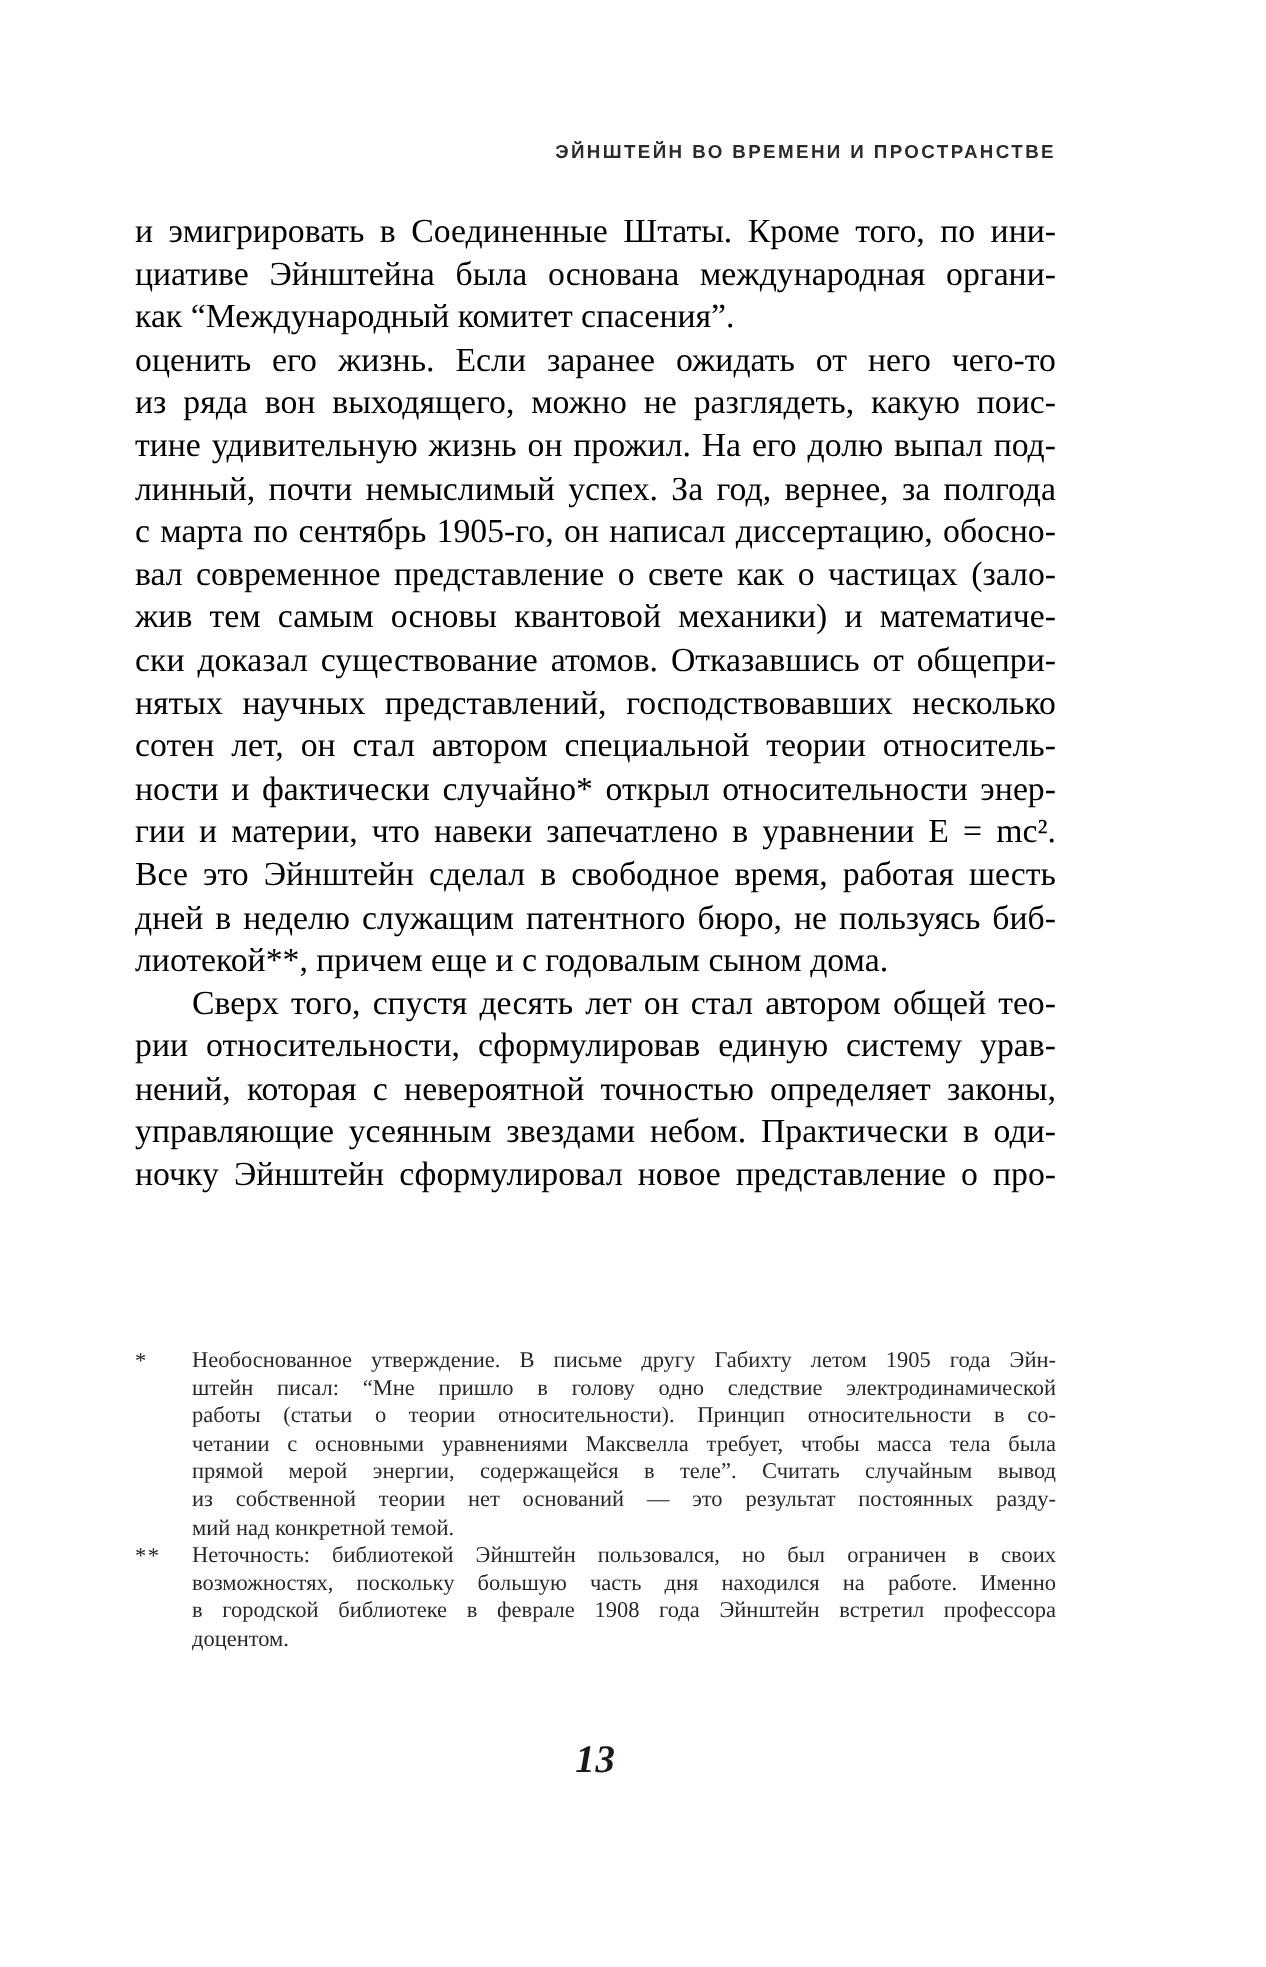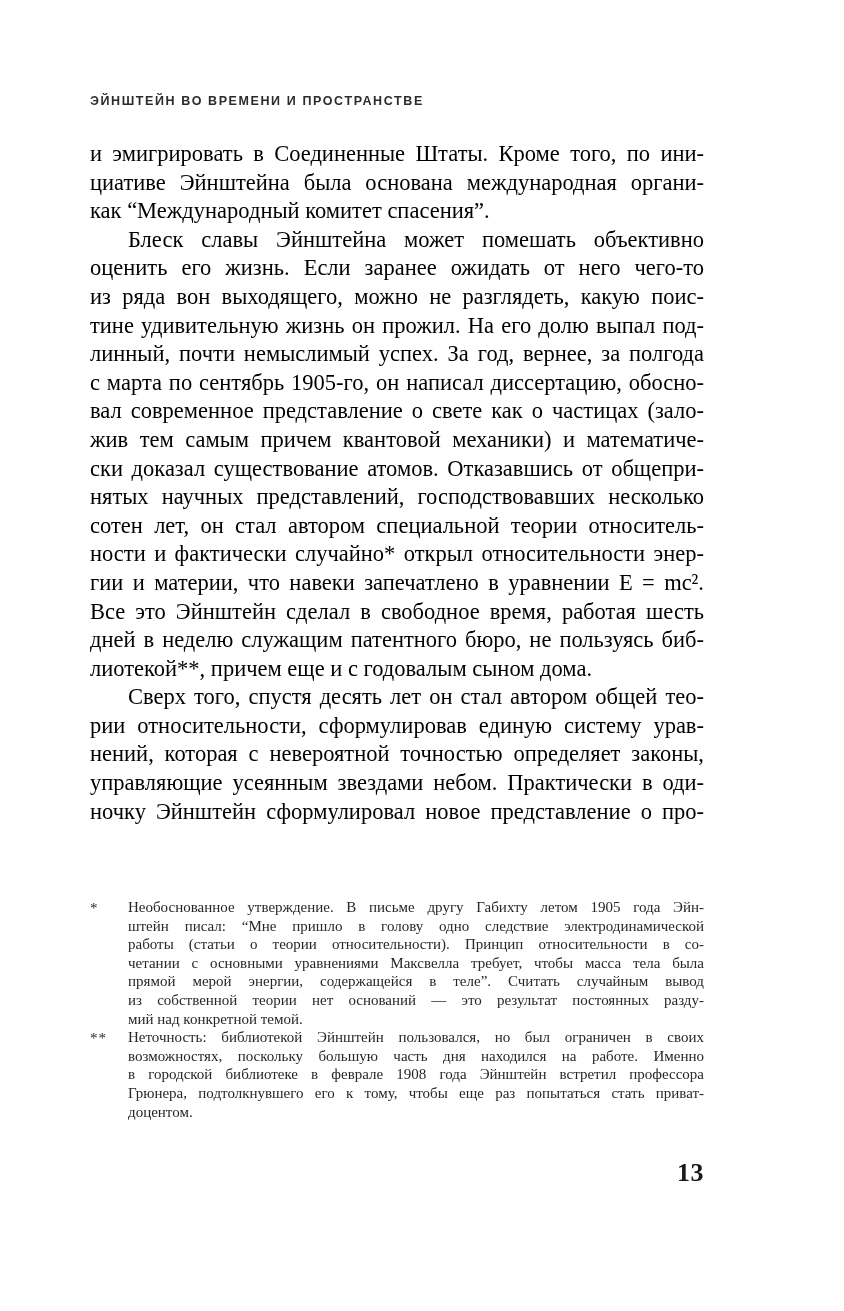--- a/index.html
+++ b/index.html
@@ -10,21 +10,21 @@
     background: #ffffff;
     color: #231f1e;
     overflow: hidden;
     font-family: "Liberation Serif", serif;
   }
   .running-header {
     position: absolute;
     top: 94px;
     left: 90px;
     width: 614px;
-    text-align: left;
+    text-align: right;
     font-family: "Liberation Sans", sans-serif;
     font-size: 12.5px;
     font-weight: 600;
     letter-spacing: 1.6px;
     color: #2e2a28;
     white-space: nowrap;
   }
   .text-column {
     position: absolute;
     top: 140px;
@@ -74,51 +74,51 @@
   }
   .fn-line.last {
     text-align: left;
     text-align-last: left;
   }
   .page-number {
     position: absolute;
     top: 1158px;
     left: 90px;
     width: 614px;
-    text-align: right;
+    text-align: center;
     font-size: 26px;
     font-weight: bold;
     color: #1c1917;
     letter-spacing: 0.5px;
+    font-style: italic;
   }
 </style>
 </head>
 <body>
 
 <div class="page">
 
   <div class="running-header">ЭЙНШТЕЙН ВО ВРЕМЕНИ И ПРОСТРАНСТВЕ</div>
 
   <div class="text-column">
 
     <div class="para">
       <div class="line">и эмигрировать в Соединенные Штаты. Кроме того, по ини-</div>
       <div class="line">циативе Эйнштейна была основана международная органи-</div>
       <div class="line last">как “Международный комитет спасения”.</div>
     </div>
 
     <div class="para">
-      <div class="line indent">Блеск славы Эйнштейна может помешать объективно</div>
       <div class="line">оценить его жизнь. Если заранее ожидать от него чего-то</div>
       <div class="line">из ряда вон выходящего, можно не разглядеть, какую поис-</div>
       <div class="line">тине удивительную жизнь он прожил. На его долю выпал под-</div>
       <div class="line">линный, почти немыслимый успех. За год, вернее, за полгода</div>
       <div class="line">с марта по сентябрь 1905-го, он написал диссертацию, обосно-</div>
       <div class="line">вал современное представление о свете как о частицах (зало-</div>
-      <div class="line">жив тем самым причем квантовой механики) и математиче-</div>
+      <div class="line">жив тем самым основы квантовой механики) и математиче-</div>
       <div class="line">ски доказал существование атомов. Отказавшись от общепри-</div>
       <div class="line">нятых научных представлений, господствовавших несколько</div>
       <div class="line">сотен лет, он стал автором специальной теории относитель-</div>
       <div class="line">ности и фактически случайно* открыл относительности энер-</div>
       <div class="line">гии и материи, что навеки запечатлено в уравнении E = mc².</div>
       <div class="line">Все это Эйнштейн сделал в свободное время, работая шесть</div>
       <div class="line">дней в неделю служащим патентного бюро, не пользуясь биб-</div>
       <div class="line last">лиотекой**, причем еще и с годовалым сыном дома.</div>
     </div>
 
@@ -143,21 +143,20 @@
       <div class="fn-line">прямой мерой энергии, содержащейся в теле”. Считать случайным вывод</div>
       <div class="fn-line">из собственной теории нет оснований — это результат постоянных разду-</div>
       <div class="fn-line last">мий над конкретной темой.</div>
     </div>
 
     <div class="footnote">
       <span class="fn-marker">**</span>
       <div class="fn-line">Неточность: библиотекой Эйнштейн пользовался, но был ограничен в своих</div>
       <div class="fn-line">возможностях, поскольку большую часть дня находился на работе. Именно</div>
       <div class="fn-line">в городской библиотеке в феврале 1908 года Эйнштейн встретил профессора</div>
-      <div class="fn-line">Грюнера, подтолкнувшего его к тому, чтобы еще раз попытаться стать приват-</div>
       <div class="fn-line last">доцентом.</div>
     </div>
 
   </div>
 
   <div class="page-number">13</div>
 
 </div>
 
 </body></html>

